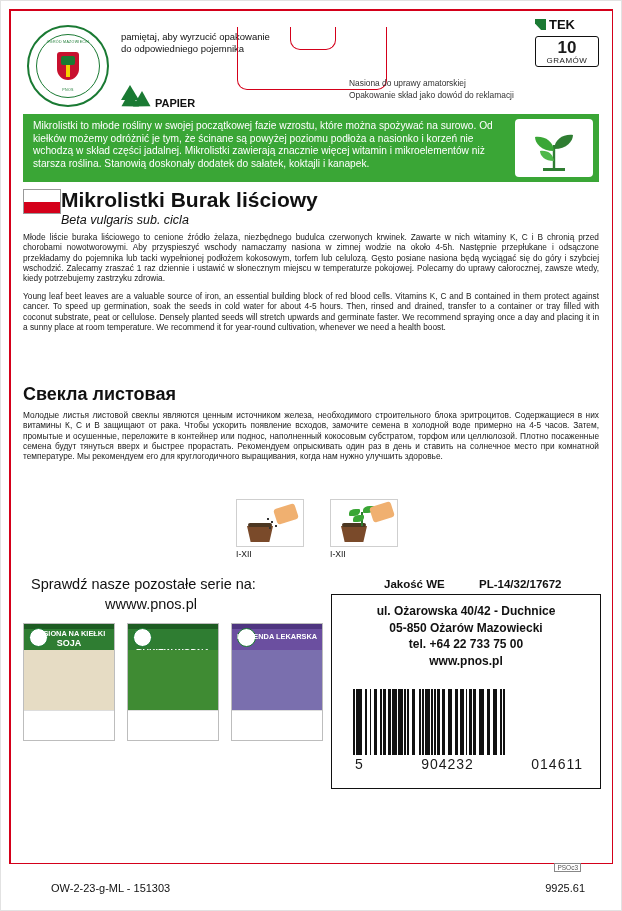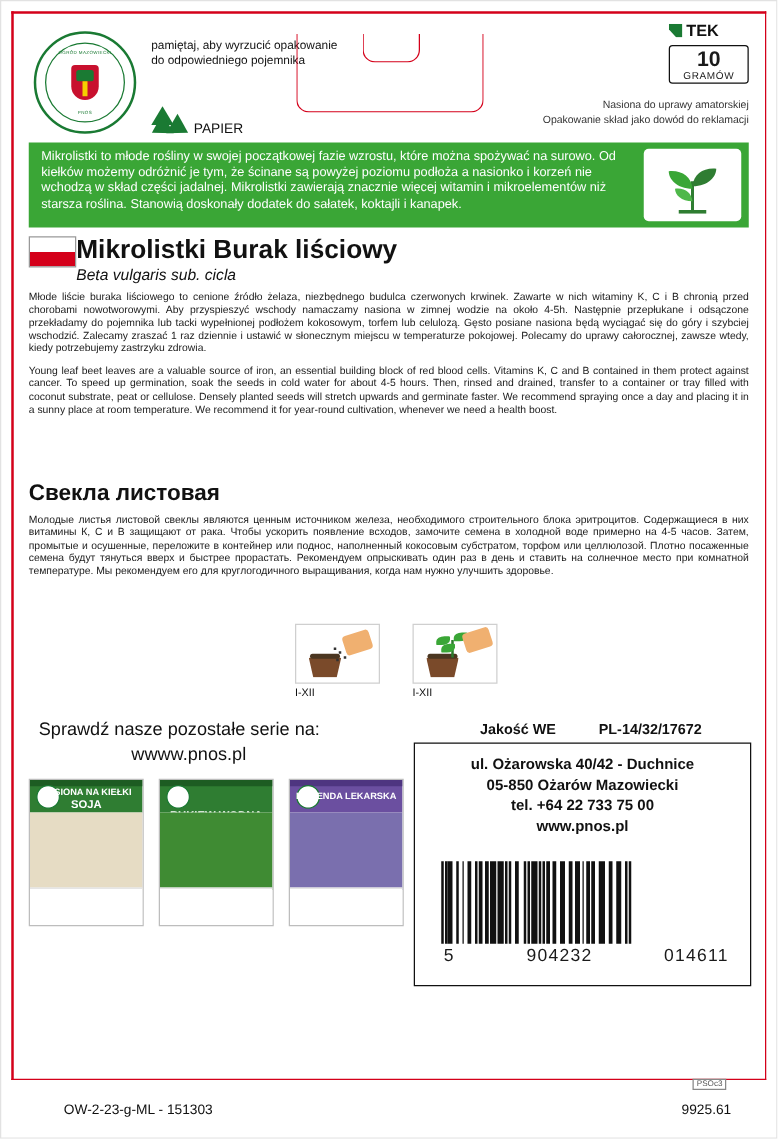--- a/index.html
+++ b/index.html
@@ -56,21 +56,21 @@
   }
   .recycle-icon{
     position:absolute;left:120px;top:74px;width:120px;height:28px;
   }
   .tri{
     position:absolute;left:0;top:0;width:0;height:0;
     border-left:9px solid transparent;border-right:9px solid transparent;border-bottom:15px solid #1a7a33;
   }
   .tri.t2{left:14px;top:10px;transform:rotate(120deg);}
   .tri.t3{left:-2px;top:10px;transform:rotate(240deg);}
-  .papier-label{position:absolute;left:34px;top:12px;font-size:11px;font-weight:normal;color:#111;}
+  .papier-label{position:absolute;left:34px;top:12px;font-size:11px;font-weight:bold;color:#111;}
 
   .bag-notch{
     position:absolute;left:236px;top:16px;width:148px;height:62px;
     border:1.4px solid #d4001a;border-top:none;border-radius:0 0 10px 10px;
   }
   .bag-notch:before{
     content:"";position:absolute;left:52px;top:0;width:44px;height:22px;
     border:1.4px solid #d4001a;border-top:none;border-radius:0 0 10px 10px;background:#fff;
   }
 
@@ -85,21 +85,21 @@
     width:11px;height:11px;background:#1a7a33;
     clip-path:polygon(0 0,100% 0,100% 100%,55% 100%,0 40%);
   }
   .weight-box{
     margin-top:4px;width:62px;border:1.4px solid #111;border-radius:3px;
     text-align:center;padding:2px 0 1px;
   }
   .weight-num{font-size:17px;font-weight:bold;line-height:17px;}
   .weight-unit{font-size:8px;letter-spacing:.5px;}
   .top-right-notes{
-    position:absolute;right:22px;top:66px;width:250px;text-align:right;
+    position:absolute;right:22px;top:66px;width:250px;
     font-size:8.4px;line-height:12px;color:#333;
   }
 
   
   .green-band{
     position:absolute;left:22px;right:22px;top:113px;height:68px;
     background:#3aa636;color:#fff;box-sizing:border-box;padding:6px 10px;
   }
   .green-band p{
     margin:0;font-size:10.2px;line-height:12.6px;width:470px;

